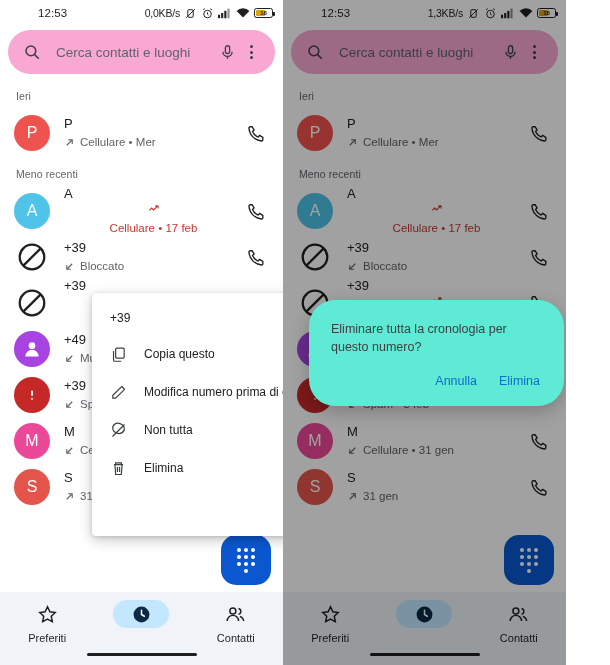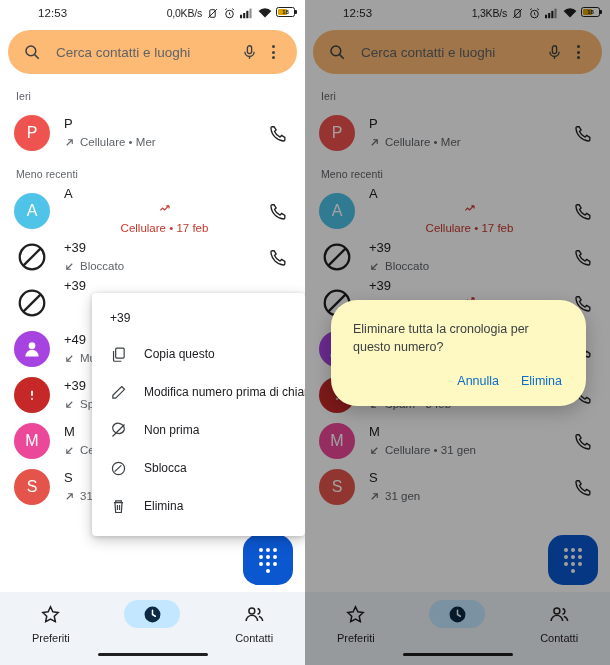--- a/index.html
+++ b/index.html
@@ -2,21 +2,21 @@
 <html><head>
 <meta charset="utf-8">
 <style>
   * { box-sizing: border-box; margin: 0; padding: 0; }
   html, body {
     width: 610px; height: 665px;
     font-family: "Liberation Sans", sans-serif;
     background: #ffffff;
     overflow: hidden;
   }
-  .stage { position: relative; width: 610px; height: 665px; display: flex; }
+  .stage { position: relative; width: 566px; height: 665px; display: flex; }
 
   .panel {
     position: relative;
     width: 305px; height: 665px;
     background: #ffffff;
     overflow: hidden;
   }
   .panel.right { background: #ffffff; }
 
   
@@ -29,39 +29,39 @@
 
   
   .statusbar {
     height: 26px;
     display: flex; align-items: center;
     padding: 0 10px;
     font-size: 11px; color: #1f1f1f;
     position: relative; z-index: 5;
   }
   .sb-time { font-size: 11.5px; letter-spacing: .1px; margin-left: 28px;}
-  .sb-right { margin-left: auto; display: flex; gap: 4px; }
+  .sb-right { margin-left: auto; display: flex; align-items: center; gap: 4px; }
   .sb-rate { font-size: 10.5px; letter-spacing: -.2px; }
   .ic { display: inline-block; line-height: 0; }
   .batt {
     width: 19px; height: 10px; border: 1.2px solid #1f1f1f; border-radius: 2.5px;
     position: relative; display: flex; align-items: center; justify-content: center;
   }
   .batt:after {
     content: ""; position: absolute; right: -3px; top: 2.6px;
     width: 2px; height: 4px; background: #1f1f1f; border-radius: 0 1px 1px 0;
   }
   .batt-fill { position: absolute; left: 1px; top: 1px; bottom: 1px; width: 55%; background: #d9a300; border-radius: 1px;}
   .batt-txt { position: relative; font-size: 6px; font-weight: bold; color: #1f1f1f; z-index: 2; }
 
   
   .searchbar {
     margin: 4px 8px 0 8px;
     height: 44px;
-    background: #fdba74;
+    background: #f9a8d4;
     border-radius: 22px;
     display: flex; align-items: center;
     padding: 0 12px;
     position: relative; z-index: 5;
   }
   .searchbar .sb-icon { width: 24px; height: 24px; flex: 0 0 24px; display:flex; align-items:center; justify-content:center;}
   .search-text { flex: 1; margin-left: 12px; font-size: 13.5px; color: #5f6368; }
   .dots3 { display: flex; flex-direction: column; gap: 2.5px; align-items: center; width: 24px;}
   .dots3 i { width: 3px; height: 3px; background: #3c4043; border-radius: 50%; display:block; }
 
@@ -148,21 +148,21 @@
     padding: 8px 16px; height: 38px;
   }
   .ctx-ic { width: 20px; height: 20px; flex: 0 0 20px; display:flex; align-items:center; justify-content:center; }
   .ctx-label { font-size: 12px; color: #202124; margin-left: 16px; white-space: nowrap; }
 
   
   .dialog {
     position: absolute;
     left: 26px; top: 300px;
     width: 255px;
-    background: #fef9c3;
+    background: #5eead4;
     border-radius: 26px;
     z-index: 60;
     padding: 20px 22px 10px 22px;
     box-shadow: 0 6px 18px rgba(0,0,0,0.22);
   }
   .dlg-msg { font-size: 12.5px; color: #3c4043; line-height: 18px; }
   .dlg-actions { display: flex; justify-content: flex-end; gap: 22px; padding: 18px 2px 8px 0; }
   .dlg-btn { font-size: 12.5px; color: #0b6ec9; text-align: center; }
 
   svg { display: block; }
@@ -467,32 +467,23 @@
         <span class="ctx-label">Modifica numero prima di chiamare</span>
       </div>
 
       <div class="ctx-item">
         <span class="ctx-ic">
           <svg width="17" height="17" viewBox="0 0 24 24" fill="none" stroke="#3c4043" stroke-width="1.7">
             <path d="M4 6.5a8.5 8.5 0 0116 5 8.5 8.5 0 01-16-5z"></path>
               <line x1="3.5" y1="20.5" x2="20.5" y2="3.5"></line>
           </svg>
         </span>
-        <span class="ctx-label">Non prima</span>
-      </div>
-
-      <div class="ctx-item">
-        <span class="ctx-ic">
-          <svg width="17" height="17" viewBox="0 0 24 24" fill="none" stroke="#3c4043" stroke-width="1.7">
-            <circle cx="12" cy="12" r="8.6"></circle>
-              <line x1="6.5" y1="16.5" x2="16" y2="7.5"></line>
-          </svg>
-        </span>
-        <span class="ctx-label">Sblocca</span>
-      </div>
+        <span class="ctx-label">Non tutta</span>
+      </div>
+
 
       <div class="ctx-item">
         <span class="ctx-ic">
           <svg width="17" height="17" viewBox="0 0 24 24" fill="none" stroke="#3c4043" stroke-width="1.7">
             <path d="M5.5 6.5h13M8 6.5V4h8v2.5M7 6.5l1 14h8l1-14"></path>
               <path d="M10.5 10v7M13.5 10v7"></path>
           </svg>
         </span>
         <span class="ctx-label">Elimina</span>
       </div>

